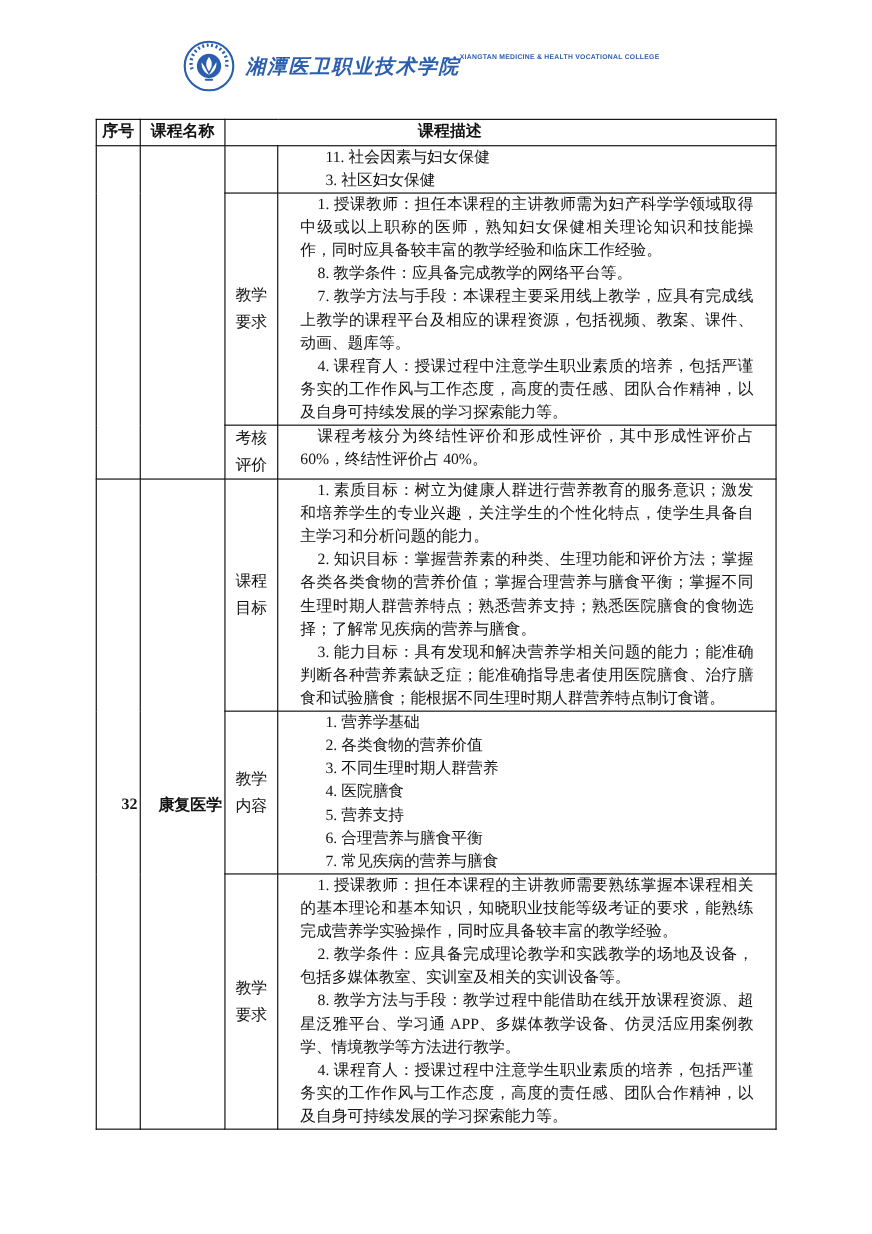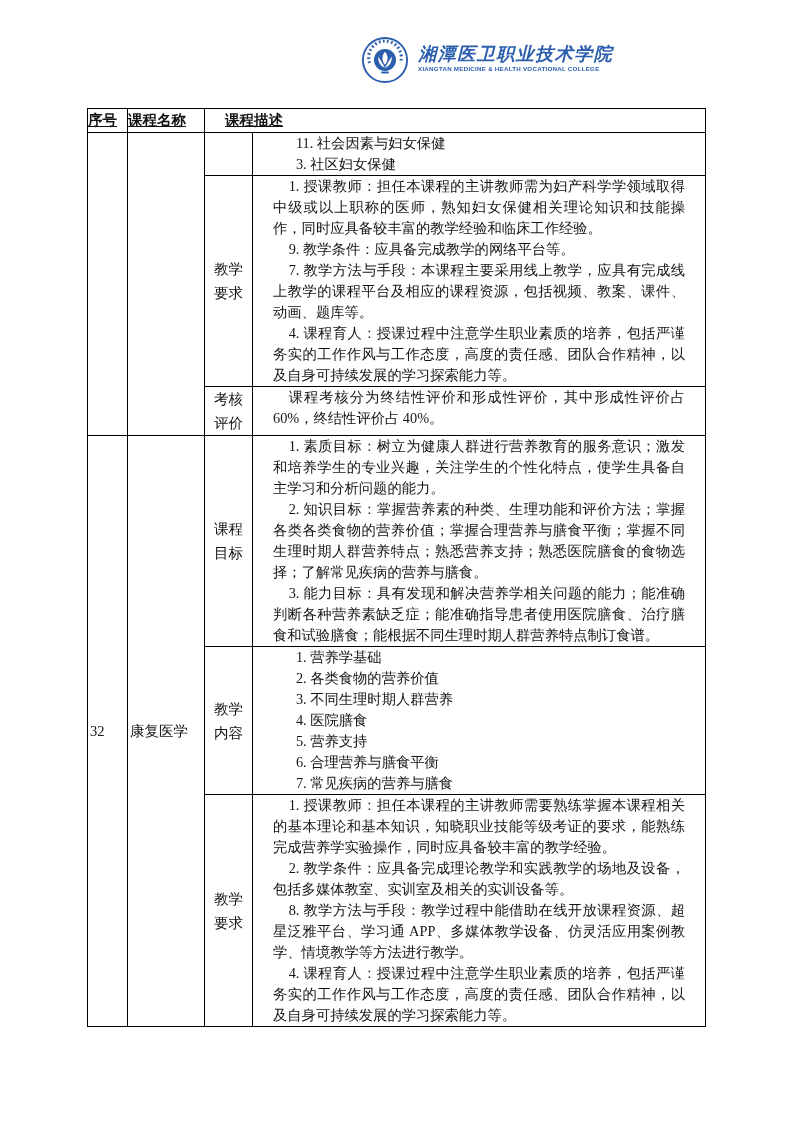--- a/index.html
+++ b/index.html
@@ -4,42 +4,42 @@
 <style>
   html,body { margin:0; padding:0; background:#e8e8e8; }
   .page {
     width:793px; height:1122px; margin:0 auto; background:#ffffff;
     position:relative; overflow:hidden;
     font-family:"Liberation Serif","DejaVu Serif",serif; color:#141414;
   }
   
   .logo { position:absolute; top:36px; right:82px; display:flex; align-items:center; gap:9px; }
   .emblem { width:48px; height:48px; display:block; }
-  .logo-text { display:flex; flex-direction:column; justify-content:center; }
+  .logo-text { display:flex; flex-direction:row; justify-content:center; }
   .logo-zh {
     font-size:18px; font-weight:bold; font-style:italic; color:#2b5fae;
     letter-spacing:1.5px; white-space:nowrap; line-height:22px;
   }
   .logo-en {
     font-size:10px; font-weight:bold; color:#2b5fae; white-space:nowrap;
     letter-spacing:0.4px; transform:scale(0.62); transform-origin:left top;
     font-family:"Liberation Sans","DejaVu Sans",sans-serif; line-height:12px;
   }
   
   table.course-table {
     position:absolute; left:87px; top:108px; width:618px;
     border-collapse:collapse; table-layout:fixed;
   }
   .course-table th, .course-table td { border:1px solid #000; }
   .course-table th {
-    font-weight:bold; font-size:14.5px; padding:2px 0; text-align:left; line-height:19px;text-decoration:underline;
+    font-weight:bold; font-size:14.5px; padding:2px 0; text-align:center; line-height:19px;
   }
   th.desc-th { padding-right:112px;padding-left:20px; }
   td.idx, td.cname {
-    text-align:left; vertical-align:middle; font-size:14.5px; padding:0 2px;
+    text-align:right; vertical-align:middle; font-size:14.5px; padding:0 2px;font-weight:bold;
   }
   td.lbl {
     text-align:left; vertical-align:middle; font-size:14.5px;
     padding:0 9px; word-break:break-all; line-height:24px;
   }
   td.cnt { vertical-align:top; padding:0 20px; font-size:14.3px; line-height:21px; }
   td.cnt p { margin:0; }
   p.para { text-indent:1.1em; text-align:justify; }
   p.li   { text-indent:1.6em; }
   
@@ -91,21 +91,21 @@
         <td class="lbl"></td>
         <td class="cnt">
           <p class="li">11. 社会因素与妇女保健</p>
           <p class="li">3. 社区妇女保健</p>
         </td>
       </tr>
       <tr>
         <td class="lbl">教学要求</td>
         <td class="cnt">
           <p class="para">1. 授课教师：担任本课程的主讲教师需为妇产科学学领域取得中级或以上职称的医师，熟知妇女保健相关理论知识和技能操作，同时应具备较丰富的教学经验和临床工作经验。</p>
-          <p class="para">9. 教学条件：应具备完成教学的网络平台等。</p>
+          <p class="para">8. 教学条件：应具备完成教学的网络平台等。</p>
           <p class="para">7. 教学方法与手段：本课程主要采用线上教学，应具有完成线上教学的课程平台及相应的课程资源，包括视频、教案、课件、动画、题库等。</p>
           <p class="para">4. 课程育人：授课过程中注意学生职业素质的培养，包括严谨务实的工作作风与工作态度，高度的责任感、团队合作精神，以及自身可持续发展的学习探索能力等。</p>
         </td>
       </tr>
       <tr>
         <td class="lbl">考核评价</td>
         <td class="cnt">
           <p class="para">课程考核分为终结性评价和形成性评价，其中形成性评价占 60%，终结性评价占 40%。</p>
         </td>
       </tr>

